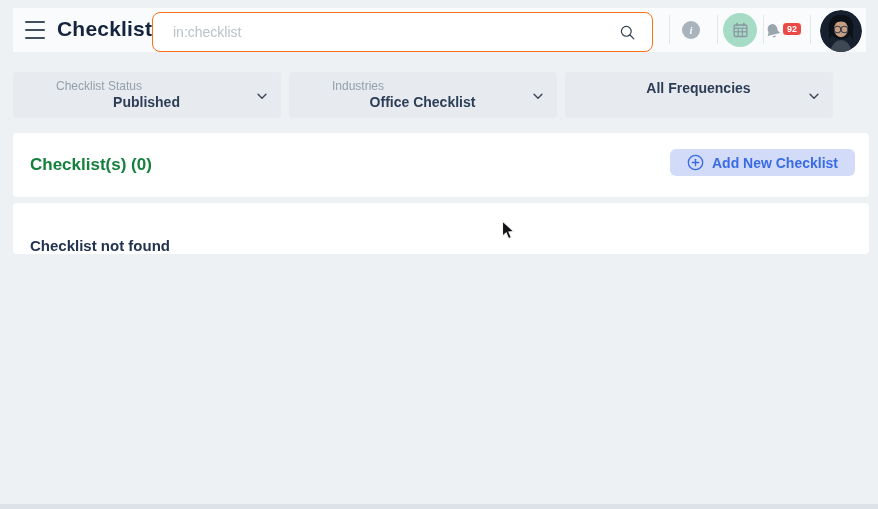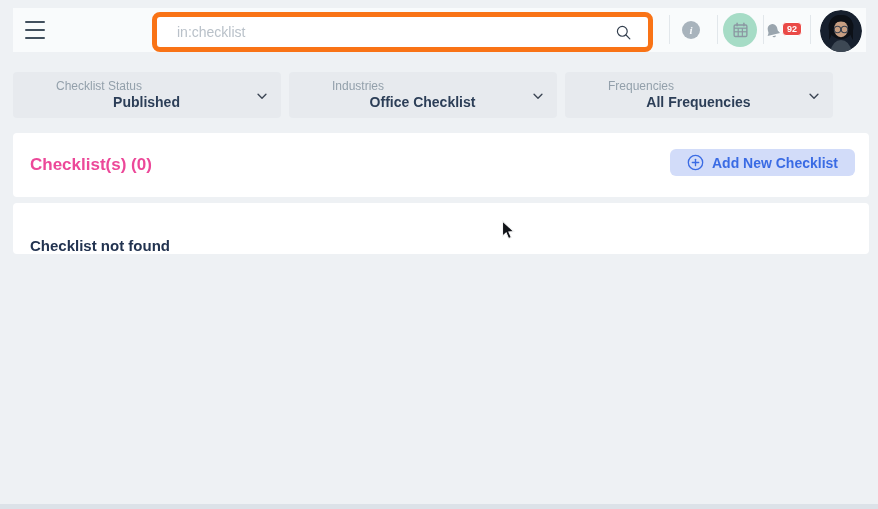--- a/index.html
+++ b/index.html
@@ -23,21 +23,21 @@
     cursor: pointer;
   }
   .hamburger span { display: block; height: 2.4px; background: #42505e; border-radius: 1px; }
   .page-title {
     left: 44px; top: 9px;
     font-size: 21px; font-weight: 700; color: #15243e;
     letter-spacing: 0.2px;
   }
   .searchbox {
     left: 139px; top: 4px; width: 501px; height: 40px;
-    background: #ffffff; border: 5px solid #f97316; border-radius: 8px;
+    background: #ffffff; border: 1px solid #f97316; border-radius: 8px;
     display: flex; align-items: center;
   }
   .searchbox input {
     flex: 1; height: 100%; border: none; outline: none; background: transparent;
     padding: 0 10px 0 20px; font-size: 14px; color: #2c3e57;
     font-family: "Liberation Sans", sans-serif;
   }
   .searchbox input::placeholder { color: #b9c1c9; }
   .search-icon { width: 34px; height: 24px; display: flex; align-items: center; cursor: pointer; }
   .tb-divider { top: 7px; width: 1px; height: 29px; background: #e2e7eb; }
@@ -70,21 +70,21 @@
     background: #e7eaee; border-radius: 4px;
     padding: 7px 12px 0 11px; cursor: pointer;
   }
   .filter .flabel { font-size: 12px; color: #93a0ab; line-height: 14px; margin-left: 32px; }
   .filter .fvalue { font-size: 14px; font-weight: 600; color: #2c3e57; line-height: 19px; text-align: center; }
   .filter .chev { position: absolute; right: 12px; top: 17px; }
 
   
   .card { left: 13px; background: #ffffff; border-radius: 4px; }
   .card-list-header { top: 133px; width: 856px; height: 64px; display: flex; align-items: center; }
-  .list-title { margin-left: 17px; font-size: 17px; font-weight: 700; color: #ec4899; }
+  .list-title { margin-left: 17px; font-size: 17px; font-weight: 700; color: #15803d; }
   .add-btn {
     position: absolute; right: 14px; top: 16px; height: 27px;
     background: #d2dcf9; border: none; border-radius: 6px;
     display: flex; align-items: center; gap: 8px; padding: 0 17px;
     color: #3a6be4; font-size: 14px; font-weight: 700; cursor: pointer;
     font-family: "Liberation Sans", sans-serif;
   }
   .card-empty { top: 203px; width: 856px; height: 51px; display: flex; align-items: flex-end; }
   .empty-msg { margin-left: 17px; font-size: 15px; font-weight: 700; color: #223350; }
 
@@ -95,20 +95,21 @@
 <body>
 
 <header class="abs topbar">
 
   <div class="abs hamburger">
     <span></span>
       <span></span>
       <span></span>
   </div>
 
+  <h1 class="abs page-title">Checklist</h1>
 
   <div class="abs searchbox">
     <input type="text" placeholder="in:checklist" style="">
     <span class="search-icon">
       <svg width="19" height="19" viewBox="0 0 24 24">
         <circle cx="10.5" cy="10.5" r="6.2" fill="none" stroke="#333f4e" stroke-width="1.5"></circle>
         <line x1="15.2" y1="15.2" x2="20" y2="20" stroke="#333f4e" stroke-width="1.5" stroke-linecap="round"></line>
       </svg>
     </span>
   </div>
@@ -183,21 +184,20 @@
   <div class="flabel">Industries</div>
   <div class="fvalue">Office Checklist</div>
   <span class="chev">
     <svg width="14" height="14" viewBox="0 0 16 16">
         <path d="M3.5 6l4.5 4.5L12.5 6" fill="none" stroke="#3c4654" stroke-width="1.6" stroke-linecap="round" stroke-linejoin="round"></path>
       </svg>
   </span>
 </div>
 
 <div class="abs filter" style="left:565px">
-  <div class="flabel">Frequencies</div>
   <div class="fvalue">All Frequencies</div>
   <span class="chev">
     <svg width="14" height="14" viewBox="0 0 16 16">
         <path d="M3.5 6l4.5 4.5L12.5 6" fill="none" stroke="#3c4654" stroke-width="1.6" stroke-linecap="round" stroke-linejoin="round"></path>
       </svg>
   </span>
 </div>
 
 <section class="abs card card-list-header">
   <h2 class="list-title">Checklist(s) (0)</h2>

